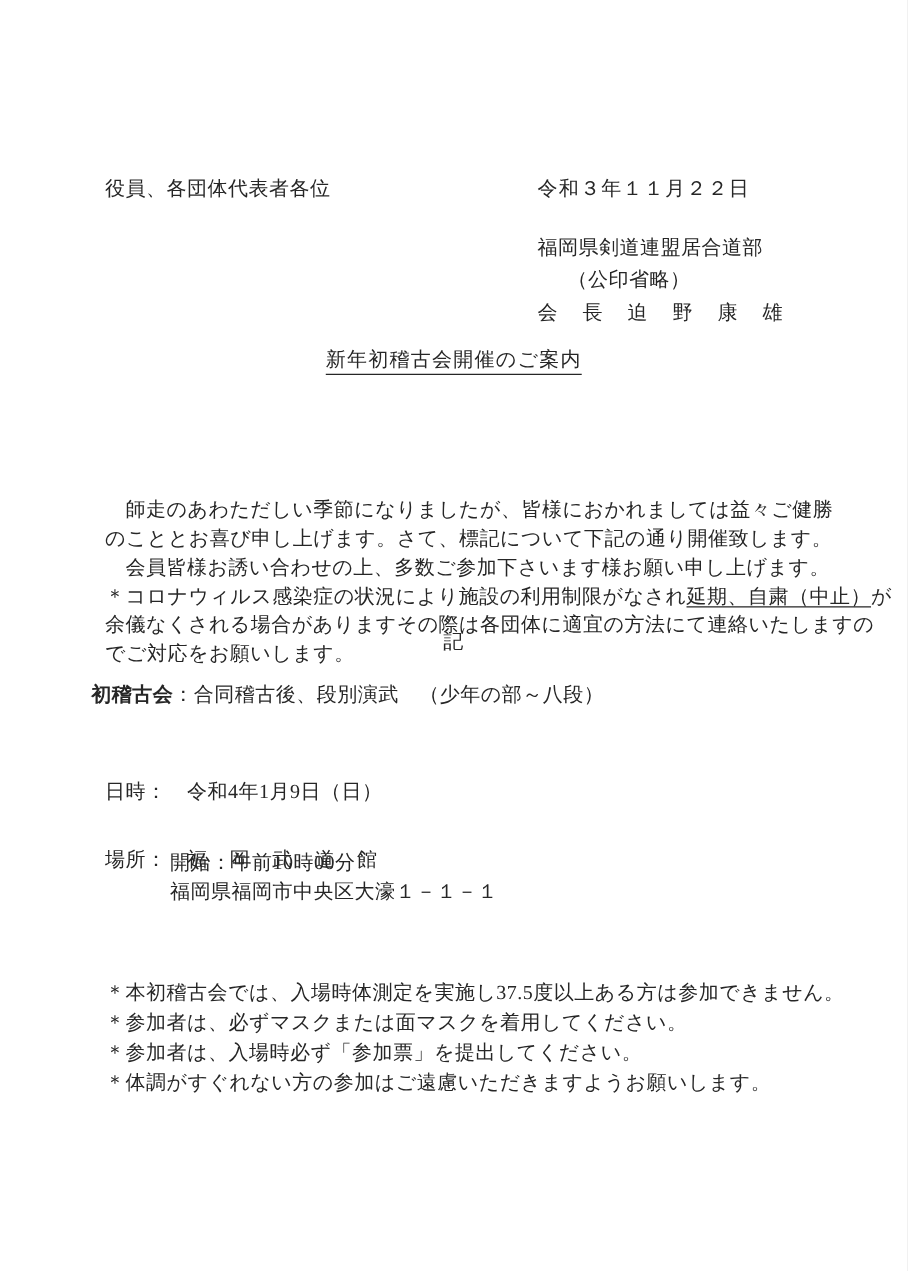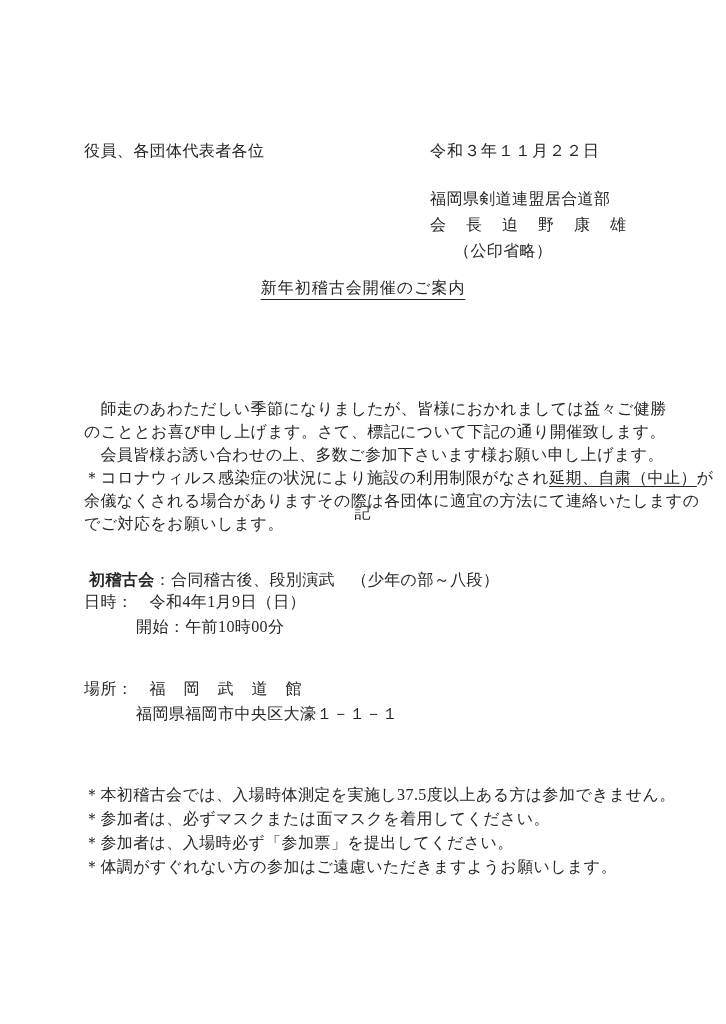--- a/index.html
+++ b/index.html
@@ -46,44 +46,44 @@
     font-weight: normal;
     text-decoration: underline;
     text-underline-offset: 3px;
   }
   .record-marker {
     top: 503px; left: 0; width: 100%;
     text-align: center;
     font-size: 16px;
     letter-spacing: 1px;
   }
-  .event-line { top: 546px; left: 89px; margin-top: 24px; }
+  .event-line { top: 546px; left: 73px; }
   .event-label { font-weight: bold; }
   .schedule-block { top: 589px; left: 84px; }
-  .schedule-block .line { line-height: 25px; }
+  .schedule-block .line { line-height: 25px; margin-top: 32px; }
   .indent-1 { padding-left: 52px; }
   .venue-block { top: 677px; left: 84px; }
   .venue-block .line { line-height: 24.5px; }
   .venue-name { letter-spacing: 1px; }
   .notes-block { top: 783px; left: 84px; right: 30px; }
   .notes-block .line { line-height: 24px; }
 </style>
 </head>
 <body>
 
 <div class="page">
 
   <div class="abs line recipient">役員、各団体代表者各位</div>
 
   <div class="abs line doc-date">令和３年１１月２２日</div>
 
   <div class="abs sender-block">
     <div class="line">福岡県剣道連盟居合道部</div>
+    <div class="line seal-note">（公印省略）</div>
     <div class="line sender-name">会　長　迫　野　康　雄</div>
-    <div class="line seal-note">（公印省略）</div>
   </div>
 
   <div class="abs doc-title">
     <span>新年初稽古会開催のご案内</span>
   </div>
 
   <div class="abs body-block">
     <div class="line">　師走のあわただしい季節になりましたが、皆様におかれましては益々ご健勝</div>
     <div class="line">のこととお喜び申し上げます。さて、標記について下記の通り開催致します。</div>
     <div class="line">　会員皆様お誘い合わせの上、多数ご参加下さいます様お願い申し上げます。</div>

